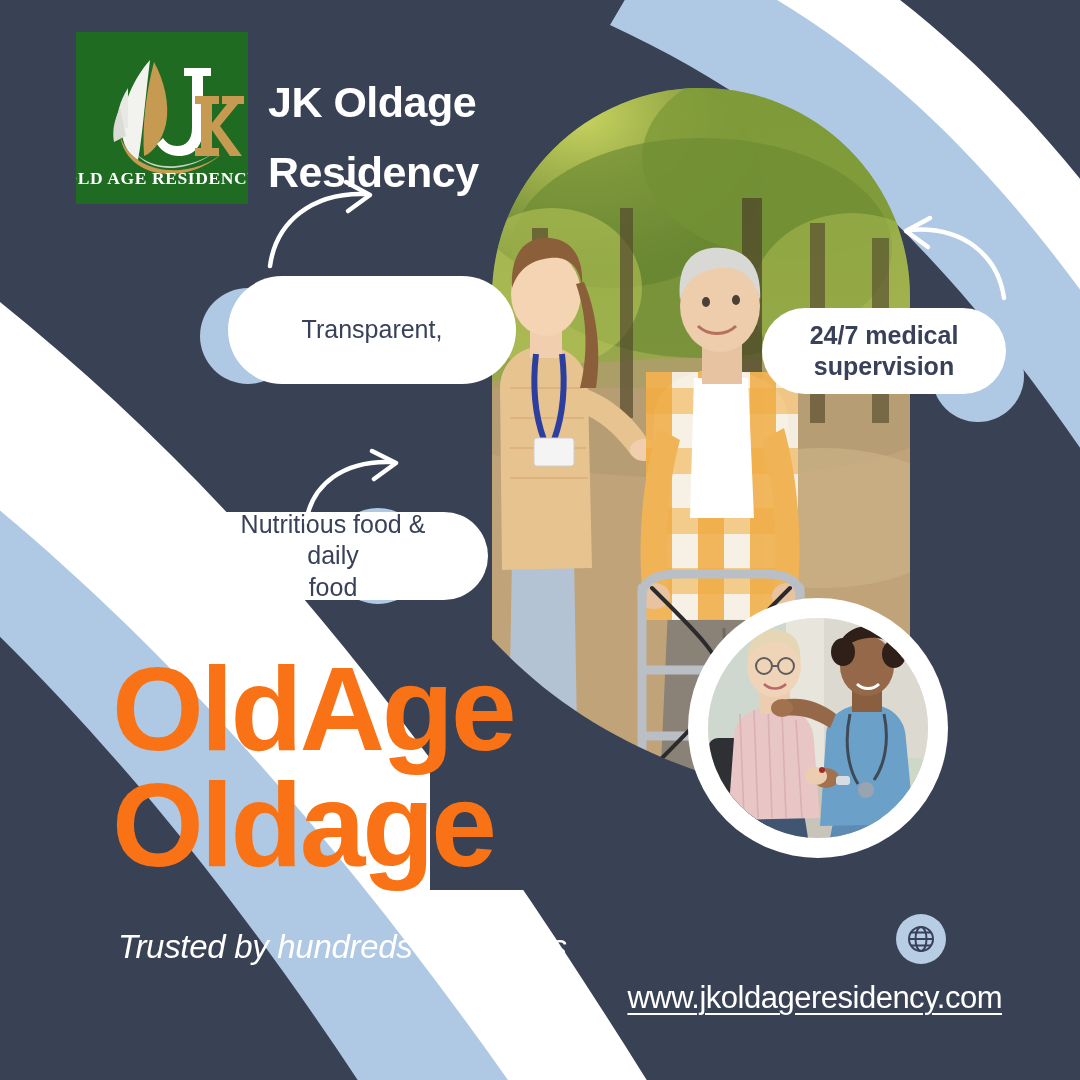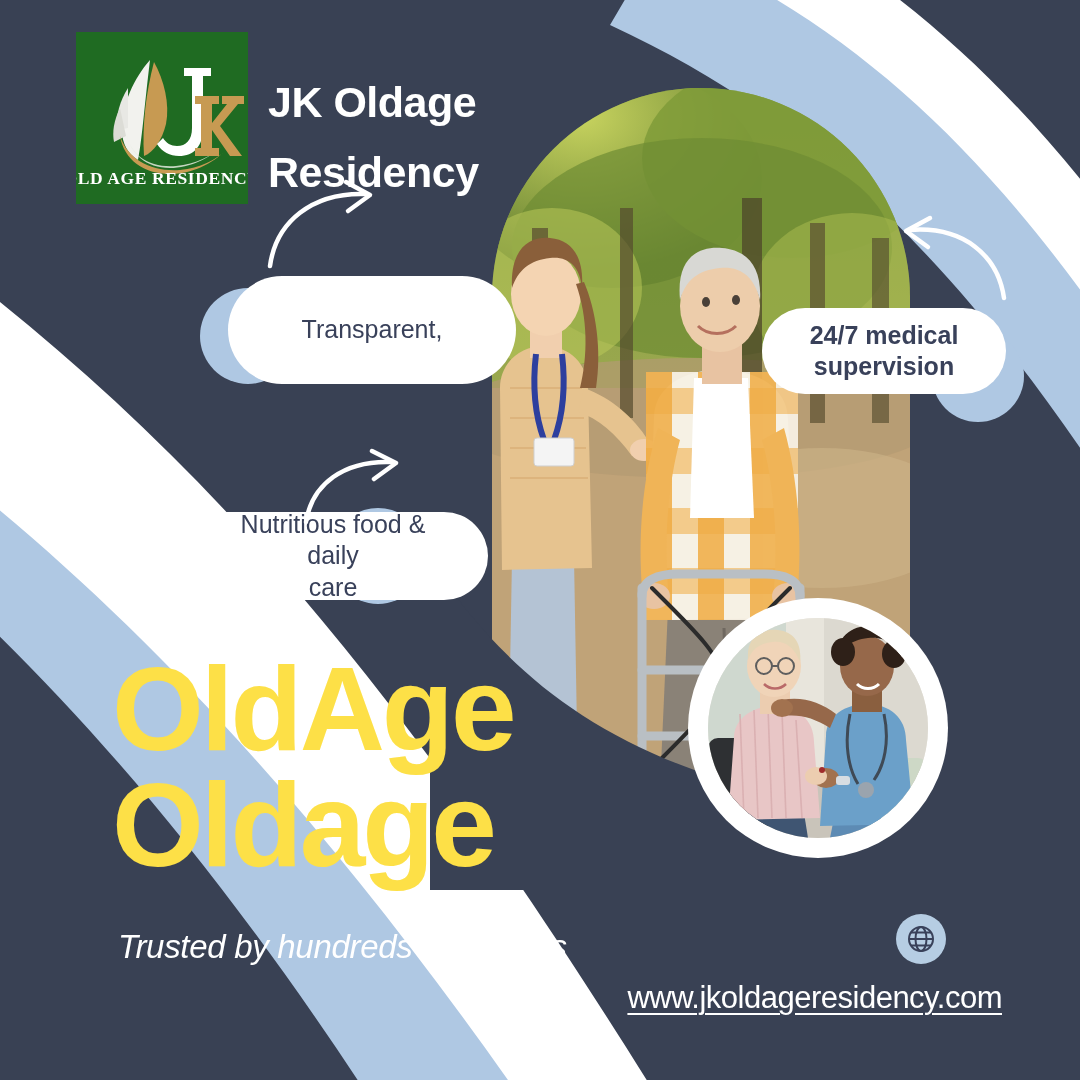--- a/index.html
+++ b/index.html
@@ -115,21 +115,21 @@
   .arrow { position:absolute; z-index:13; pointer-events:none; }
   #arrow-1 { left:262px; top:178px; width:132px; height:96px; }
   #arrow-2 { left:896px; top:212px; width:116px; height:92px; }
   #arrow-3 { left:300px; top:448px; width:112px; height:80px; }
 
   
   .headline {
     position:absolute;
     left:112px; top:652px;
     z-index:12;
-    color:#fde047;
+    color:#f97316;
     font-size:118px;
     font-weight:700;
     line-height:0.98;
     letter-spacing:-3px;
   }
   .headline span { display:block; }
 
   .tagline {
     position:absolute;
     left:118px; top:928px;
@@ -396,21 +396,21 @@
   <div class="pill-blob" id="blob-medical"></div>
   <div class="pill" id="pill-medical">
     <span>
       <span>24/7 medical</span><br><span>supervision</span>
     </span>
   </div>
 
   <div class="pill-blob" id="blob-food"></div>
   <div class="pill" id="pill-food">
     <span>
-      <span>Nutritious food &amp; daily</span><br><span>care</span>
+      <span>Nutritious food &amp; daily</span><br><span>food</span>
     </span>
   </div>
 
   <svg class="arrow" id="arrow-1" viewBox="0 0 132 96">
     <path d="M8 88 C14 44 50 14 104 16" stroke="#ffffff" stroke-width="4.5" fill="none" stroke-linecap="round"></path>
     <path d="M84 4 L108 17 L86 33" stroke="#ffffff" stroke-width="4.5" fill="none" stroke-linecap="round" stroke-linejoin="round"></path>
   </svg>
 
   <svg class="arrow" id="arrow-2" viewBox="0 0 116 92">
     <path d="M108 86 C102 44 68 14 14 18" stroke="#ffffff" stroke-width="4.5" fill="none" stroke-linecap="round"></path>

